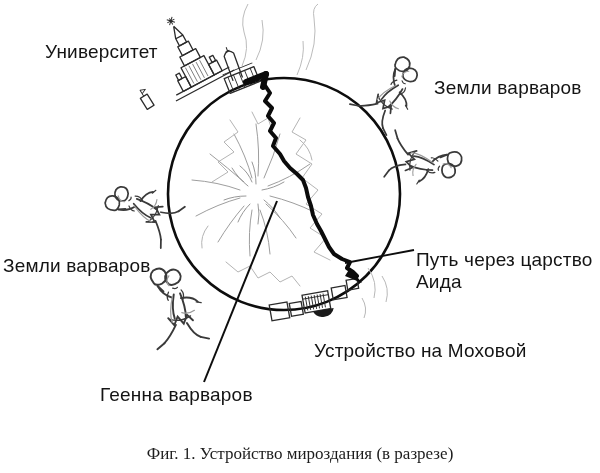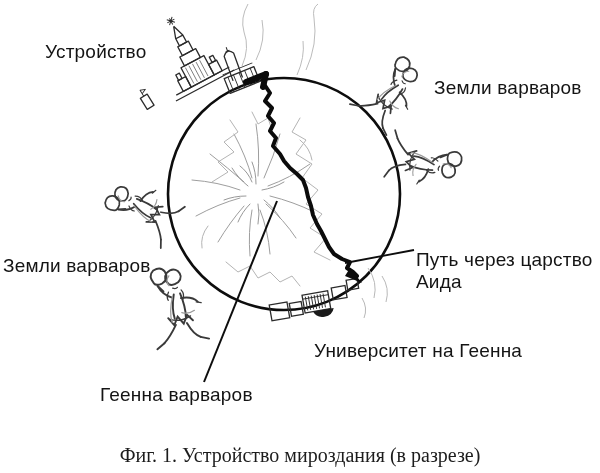--- a/index.html
+++ b/index.html
@@ -7,21 +7,21 @@
     position:relative;width:600px;height:473px;background:#fff;overflow:hidden;
     font-family:"Liberation Sans",sans-serif;color:#141414;
   }
   .lbl{
     position:absolute;font-size:19px;line-height:22px;color:#141414;
     white-space:nowrap;letter-spacing:0.2px;
   }
   .lbl.wrap{white-space:normal;}
   #caption{
     position:absolute;left:0;top:444px;width:600px;text-align:center;
-    font-family:"Liberation Serif",serif;font-size:20px;color:#1c1c1c;
+    font-family:"Liberation Serif",serif;font-size:17px;color:#1c1c1c;
   }
   svg{position:absolute;left:0;top:0;}
 </style>
 </head>
 <body>
 
 <div id="stage">
 
   <svg width="600" height="473" viewBox="0 0 600 473" xmlns="http://www.w3.org/2000/svg" xmlns:xlink="http://www.w3.org/1999/xlink">
     <defs>
@@ -143,26 +143,26 @@
       <path d="M246,82 L266,74" stroke-width="6"></path>
       <path d="M266,74 L263,87" stroke-width="6"></path>
       <path d="M264,84 L270,93 L265,101 L272,108 L268,116 L274,123 L270,131 L276,138 L273,146 L280,154 L284,161 L290,168 L297,174 L303,180 L306,188 L308,197 L311,206 L313,215 L317,224 L321,231 L325,239 L329,247 L334,254 L342,259 L350,262 L347,268 L353,272 L357,276" stroke-width="4"></path>
       <path d="M350,268 L362,283 L345,276 Z" fill="#0b0b0b" stroke="none"></path>
     </g>
 
     <line x1="345" y1="263" x2="414" y2="250" stroke="#0d0d0d" stroke-width="1.8"></line>
     <line x1="277" y1="201" x2="204" y2="382" stroke="#0d0d0d" stroke-width="2"></line>
   </svg>
 
-  <div class="lbl" style="left:45px;top:41px;">Устройство</div>
+  <div class="lbl" style="left:45px;top:41px;">Университет</div>
 
   <div class="lbl" style="left:434px;top:77px;">Земли варваров</div>
 
   <div class="lbl" style="left:3px;top:255px;">Земли варваров</div>
 
   <div class="lbl wrap" style="left:416px;top:249px;width:182px;">Путь через царство Аида</div>
 
-  <div class="lbl" style="left:314px;top:340px;">Университет на Геенна</div>
+  <div class="lbl" style="left:314px;top:340px;">Устройство на Моховой</div>
 
   <div class="lbl" style="left:100px;top:384px;">Геенна варваров</div>
 
   <div id="caption">Фиг. 1. Устройство мироздания (в разрезе)</div>
 </div>
 
 </body></html>

